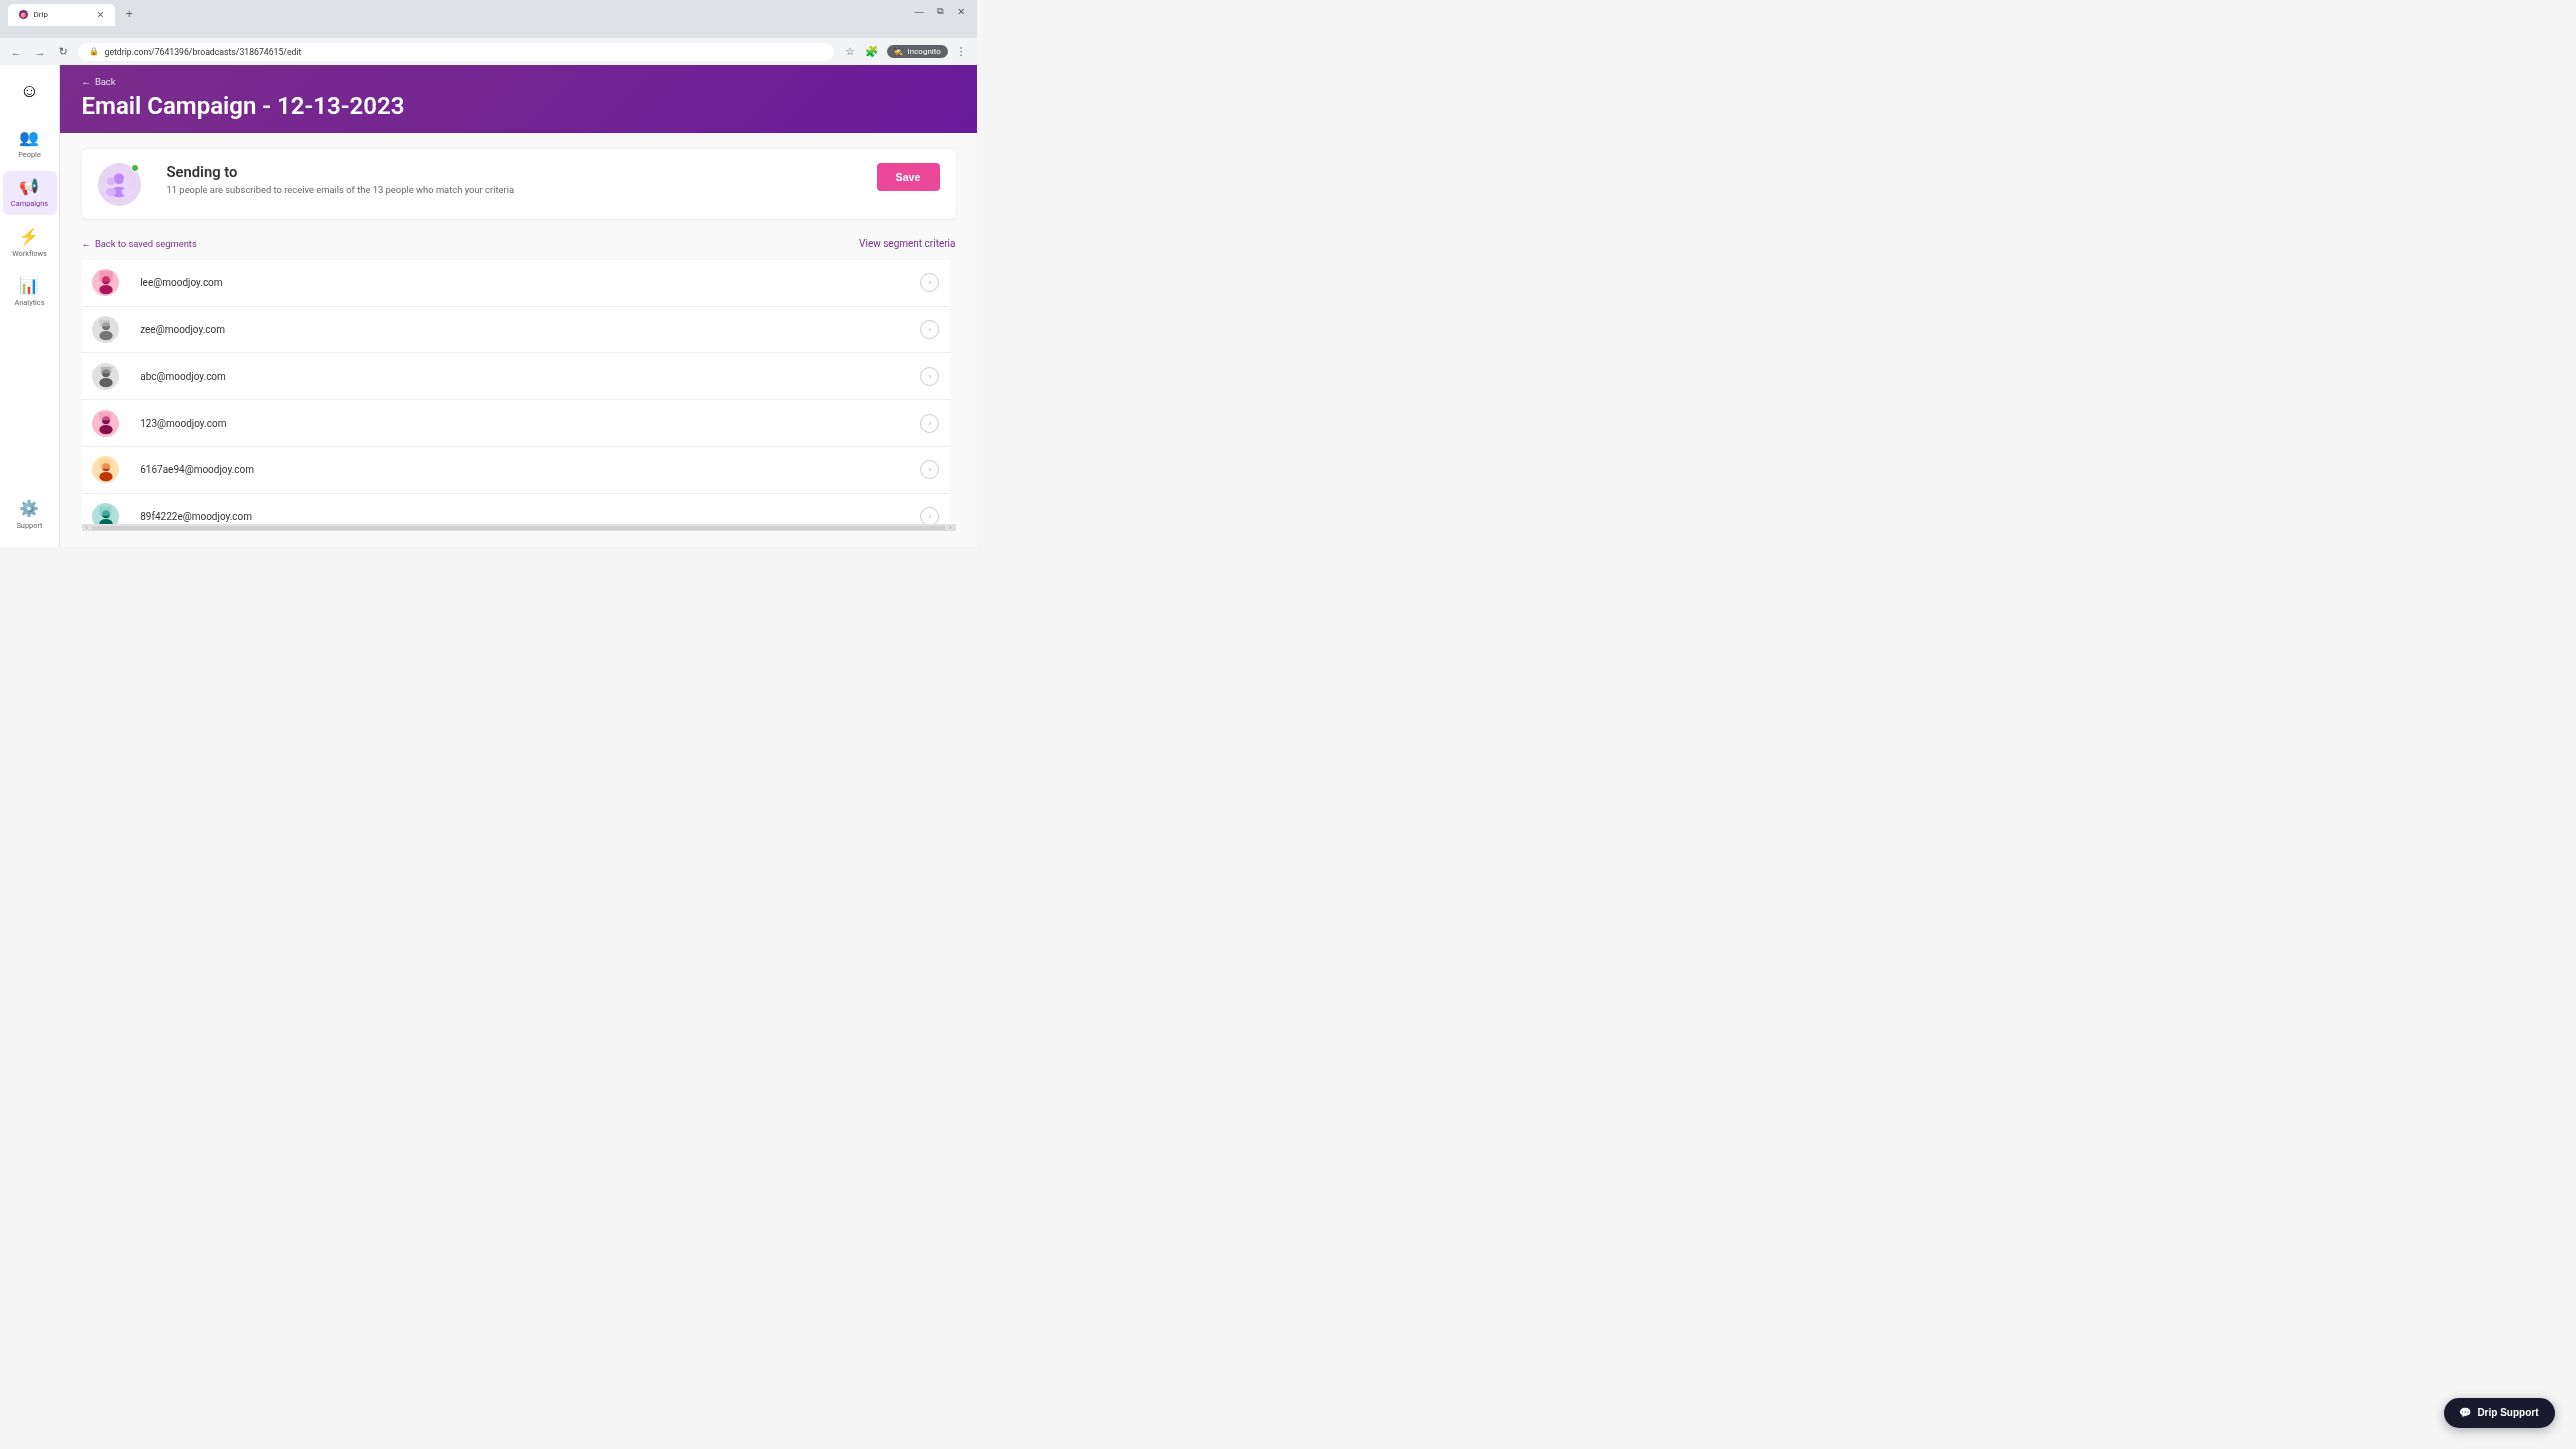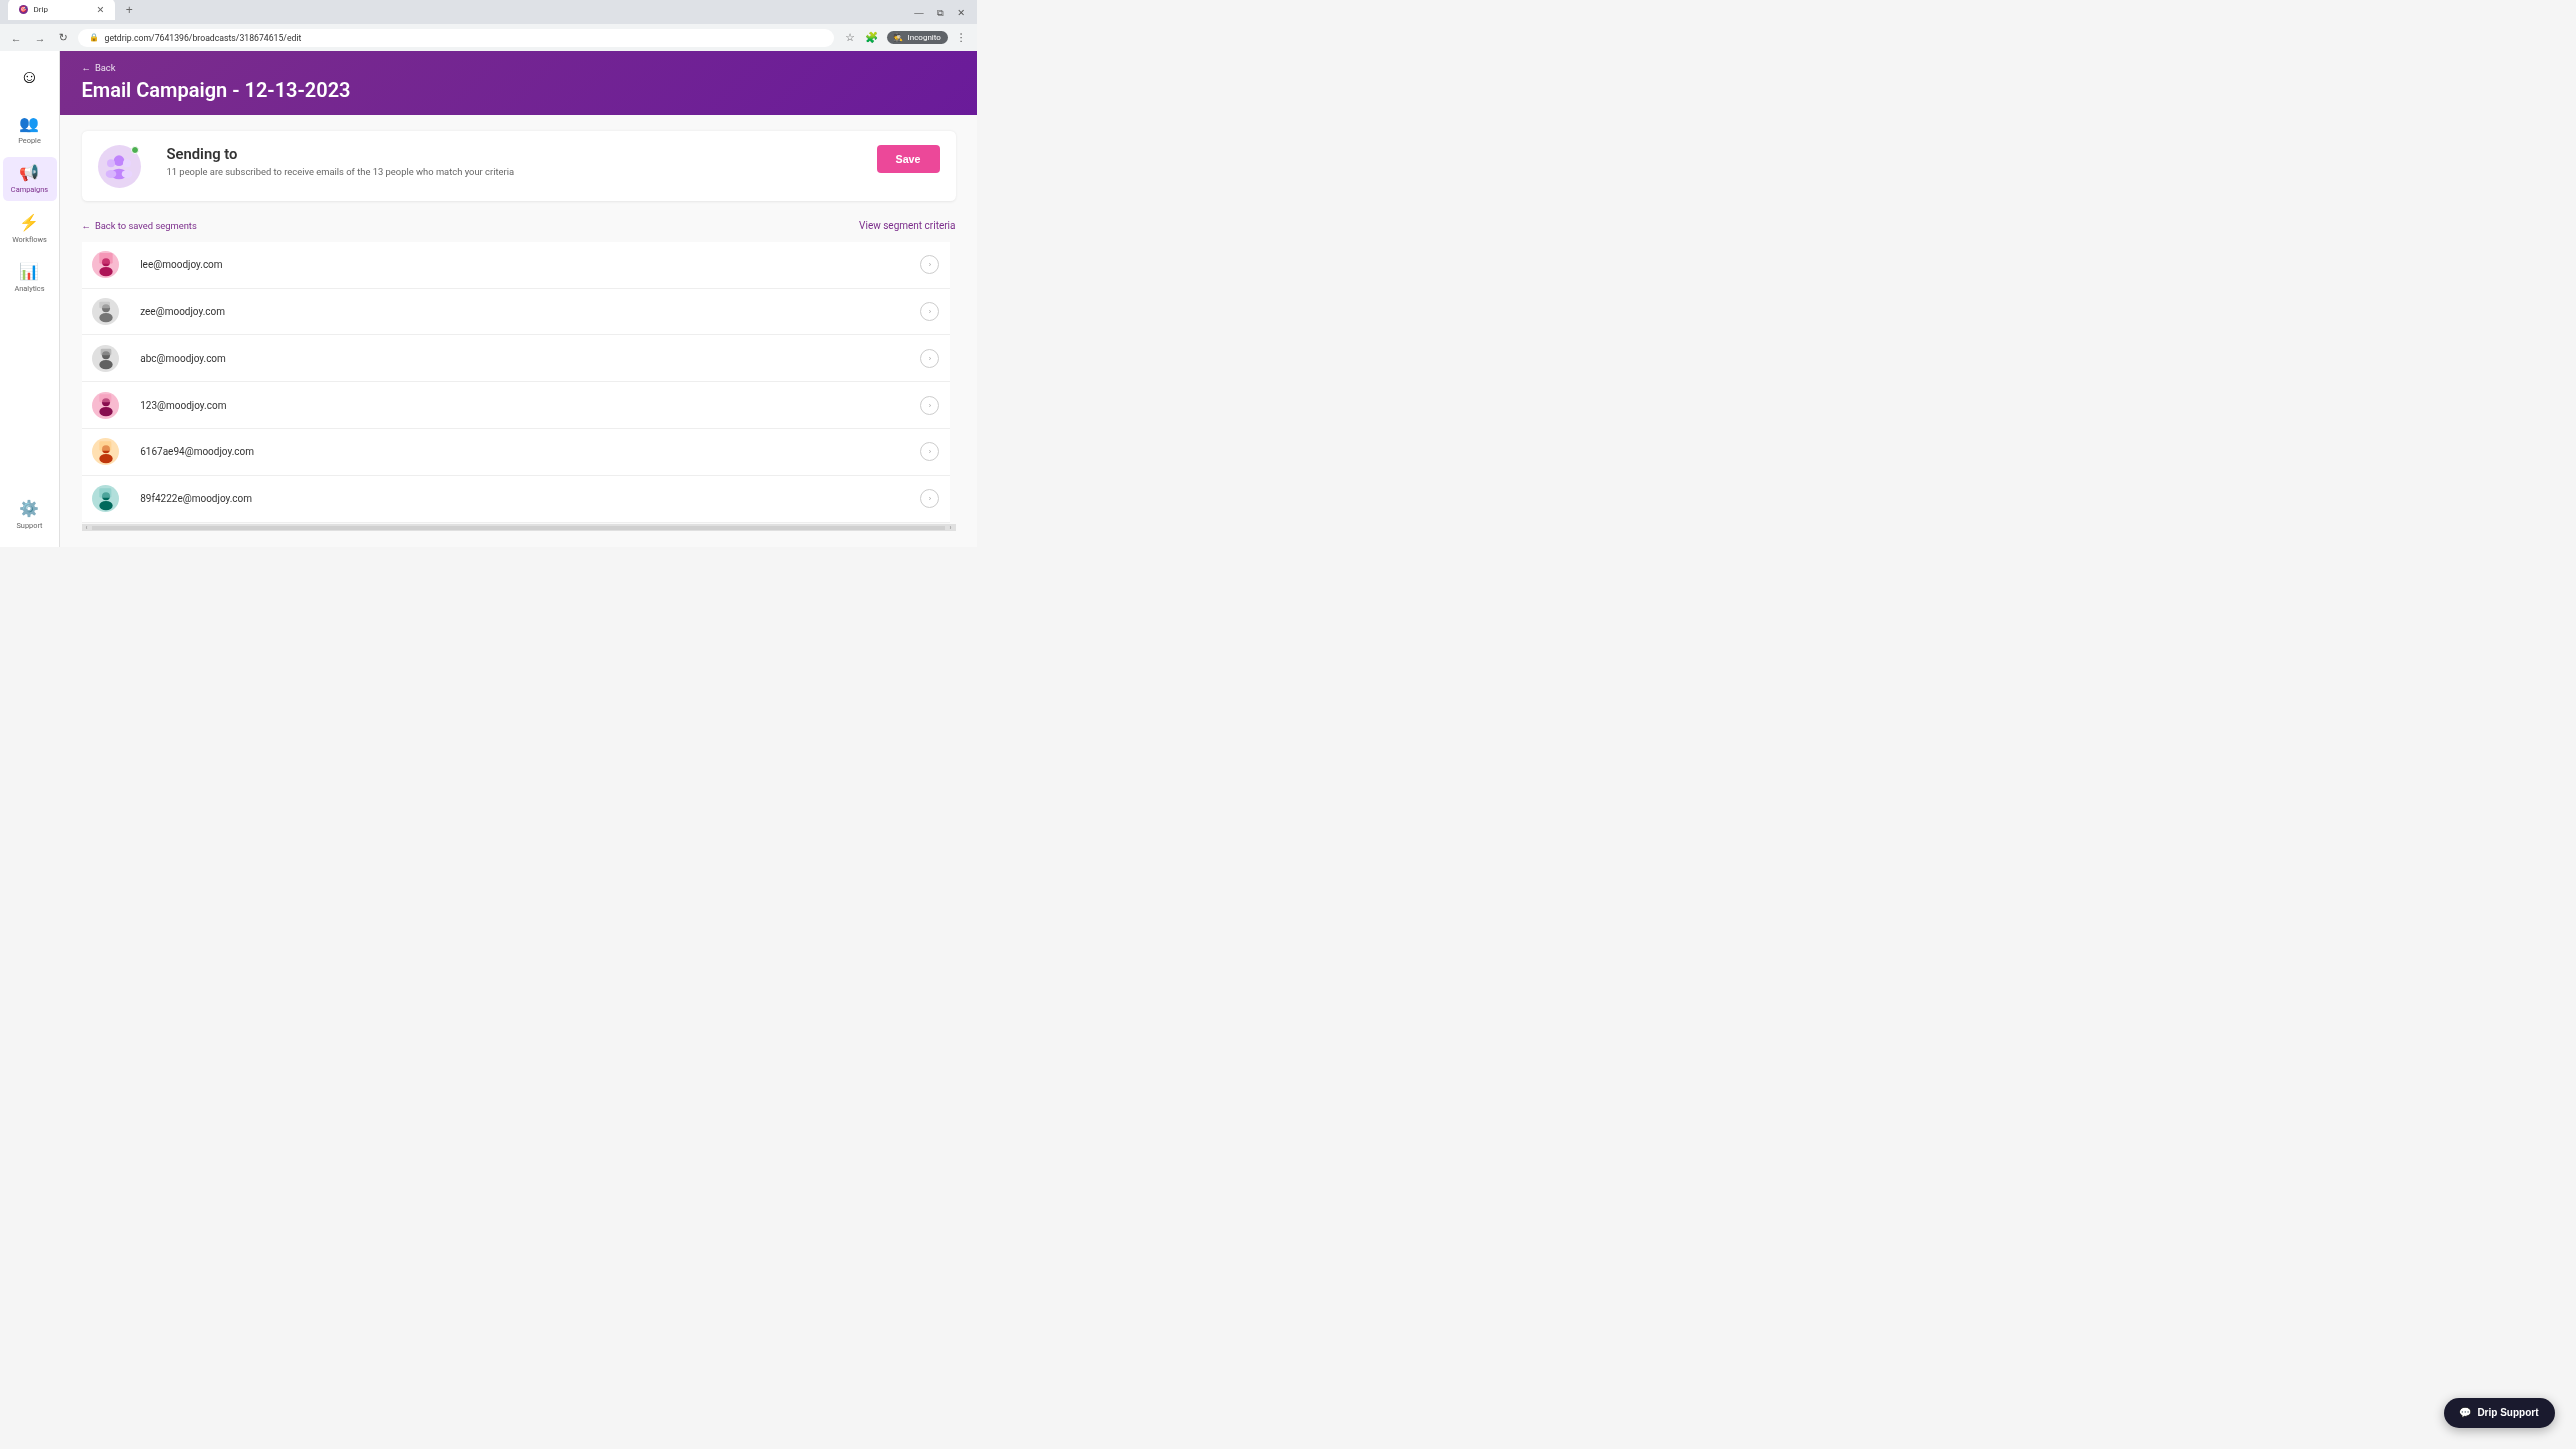--- a/index.html
+++ b/index.html
@@ -15,24 +15,24 @@
 
     
     .browser-chrome {
       background: #dee1e6;
       display: flex;
       flex-direction: column;
       flex-shrink: 0;
     }
     .title-bar {
       display: flex;
-      align-items: flex-end;
+      align-items: flex-start;
       padding: 4px 8px;
       gap: 5.4px;
-      height: 24px;
+      height: 38px;
     }
     .tab {
       background: #fff;
       border-radius: 5.4px 5.4px 0 0;
       padding: 4px 10.7px;
       display: flex;
       align-items: center;
       gap: 5.4px;
       font-size: 8px;
       color: #333;
@@ -224,21 +224,21 @@
       font-size: 9.4px;
       cursor: pointer;
       display: flex;
       align-items: center;
       gap: 4px;
       margin-bottom: 5.4px;
       text-decoration: none;
     }
     .campaign-title {
       color: #fff;
-      font-size: 20px;
+      font-size: 24px;
       font-weight: 600;
     }
     .header-right {
       position: absolute;
       right: 21.5px;
       top: 72px;
       color: white;
       font-size: 12px;
       font-weight: 500;
     }

